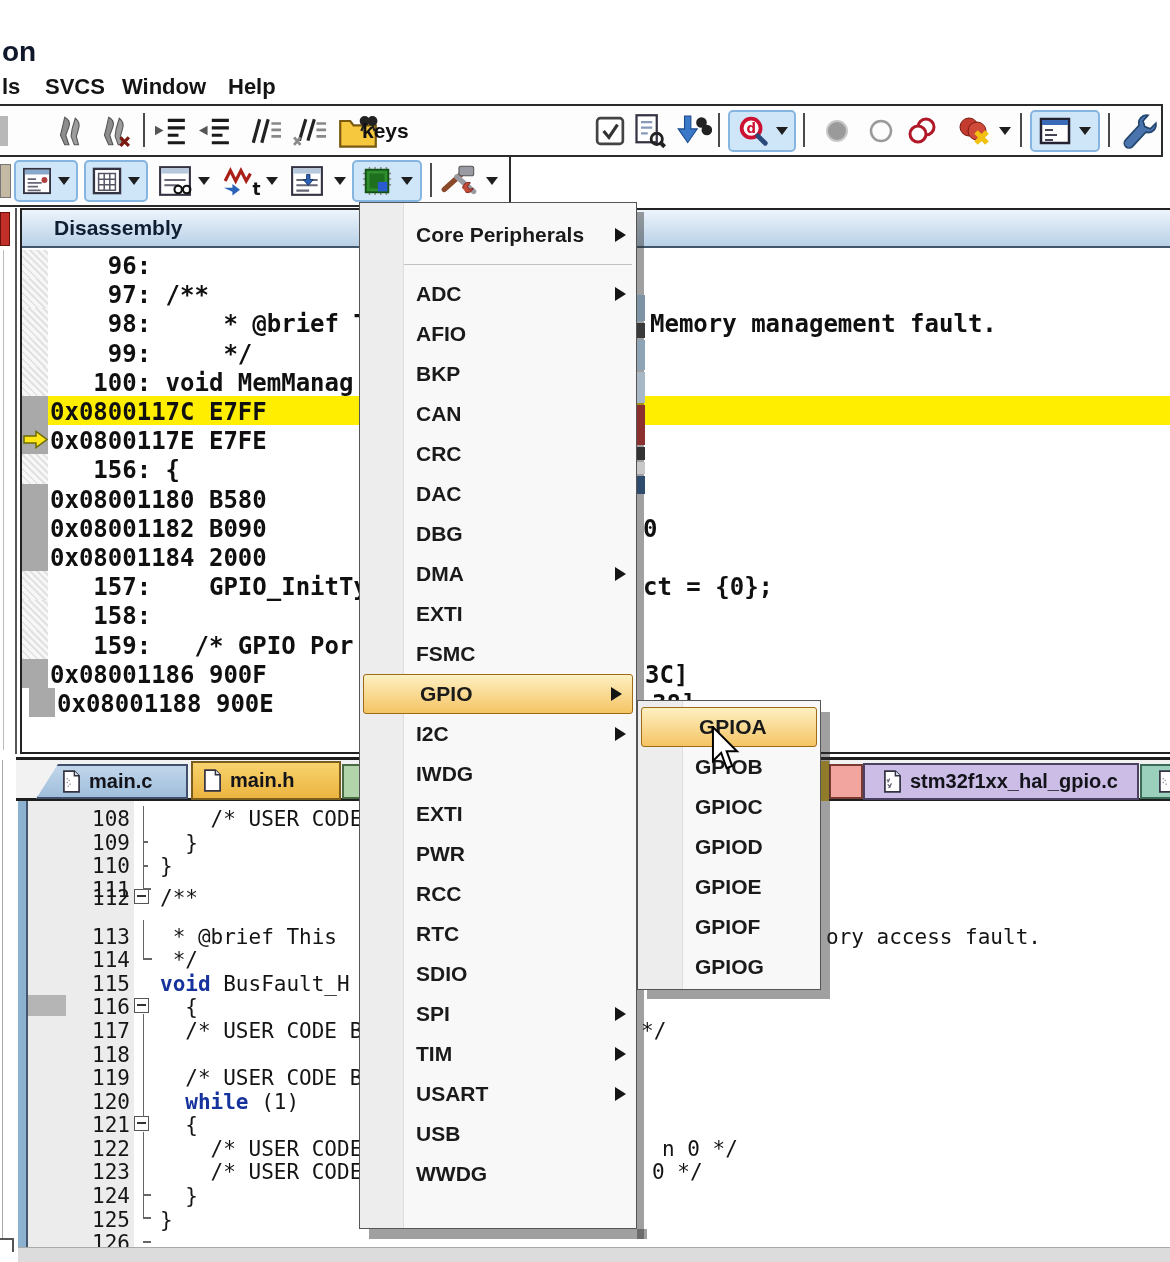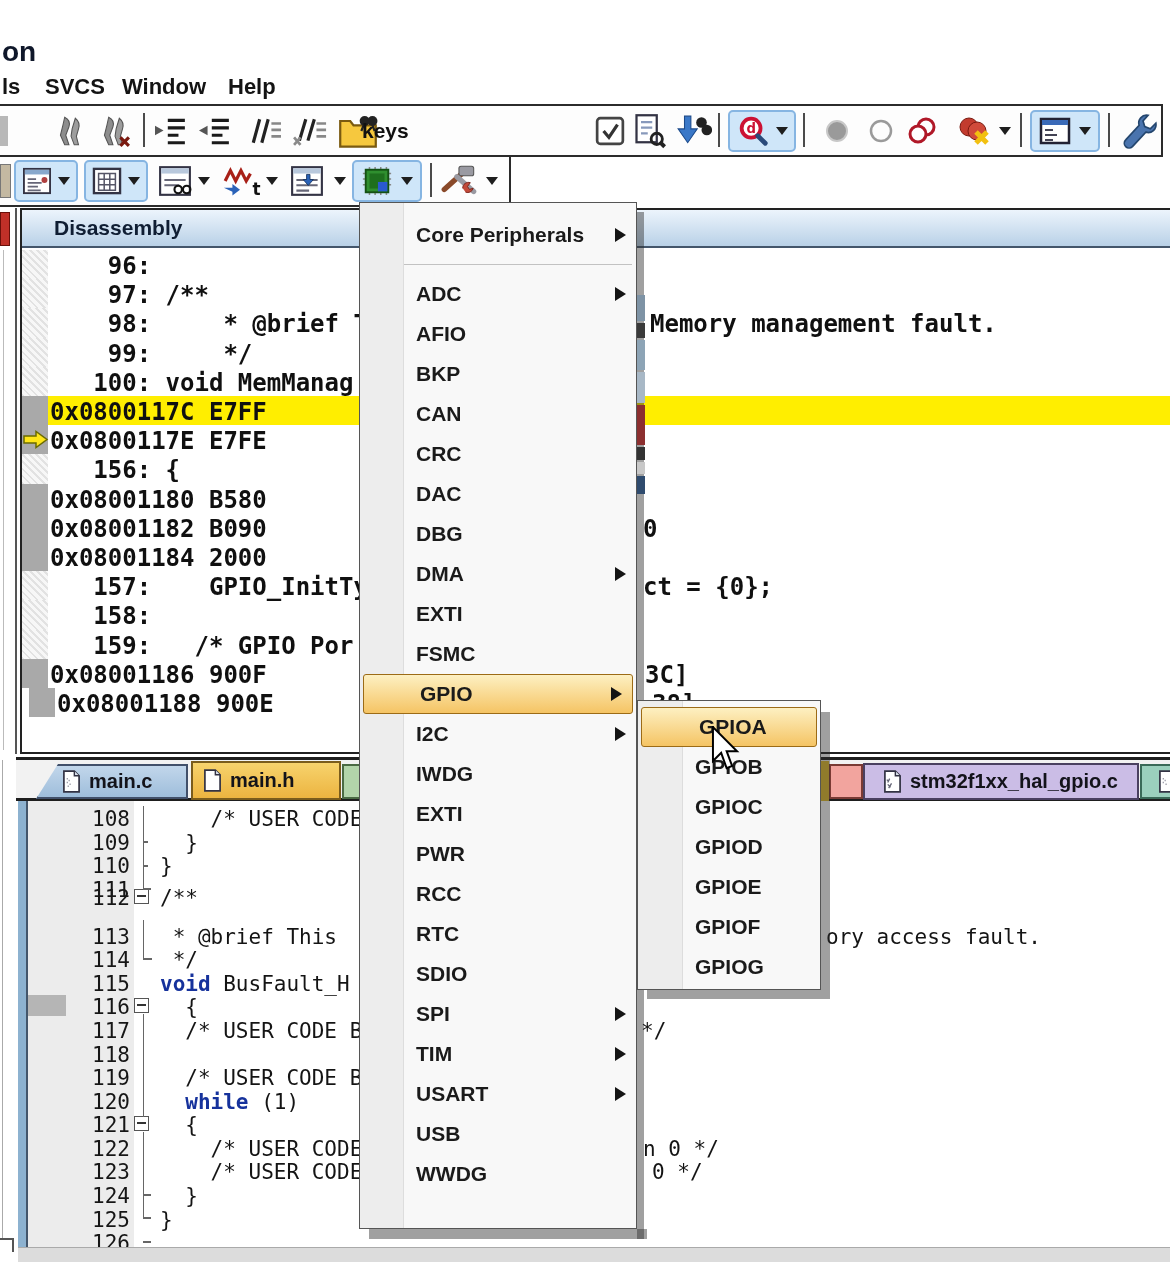--- a/index.html
+++ b/index.html
@@ -483,21 +483,21 @@
       <div class="ecode"><span>  </span><span class="kw">while</span><span> (1)</span></div>
     </div>
     <div class="erow" style="top: 306.28px;">
       <div class="enum">121</div>
       <div class="foldbox"></div>
       <div class="ecode"><span>  {</span></div>
     </div>
     <div class="erow" style="top: 329.84px;">
       <div class="enum">122</div>
       <div class="ecode"><span>    /* USER CODE</span></div>
-      <div class="eright" style="left: 615px;">n 0 */</div>
+      <div class="eright" style="left: 634px;">n 0 */</div>
     </div>
     <div class="erow" style="top: 353.4px;">
       <div class="enum">123</div>
       <div class="ecode"><span>    /* USER CODE</span></div>
       <div class="eright" style="left: 624px;">0 */</div>
     </div>
     <div class="erow" style="top: 376.96px;">
       <div class="enum">124</div>
       <div class="ecode"><span>  }</span></div>
     </div>

